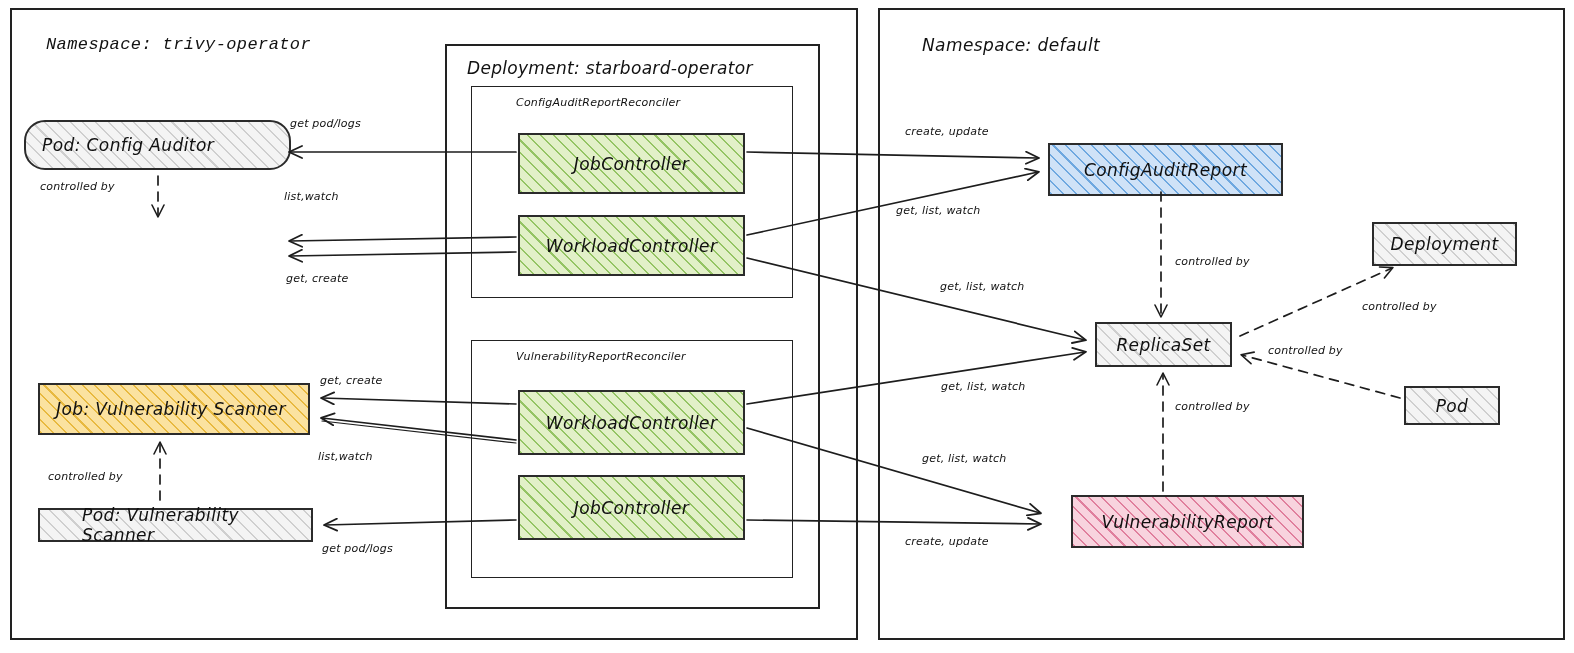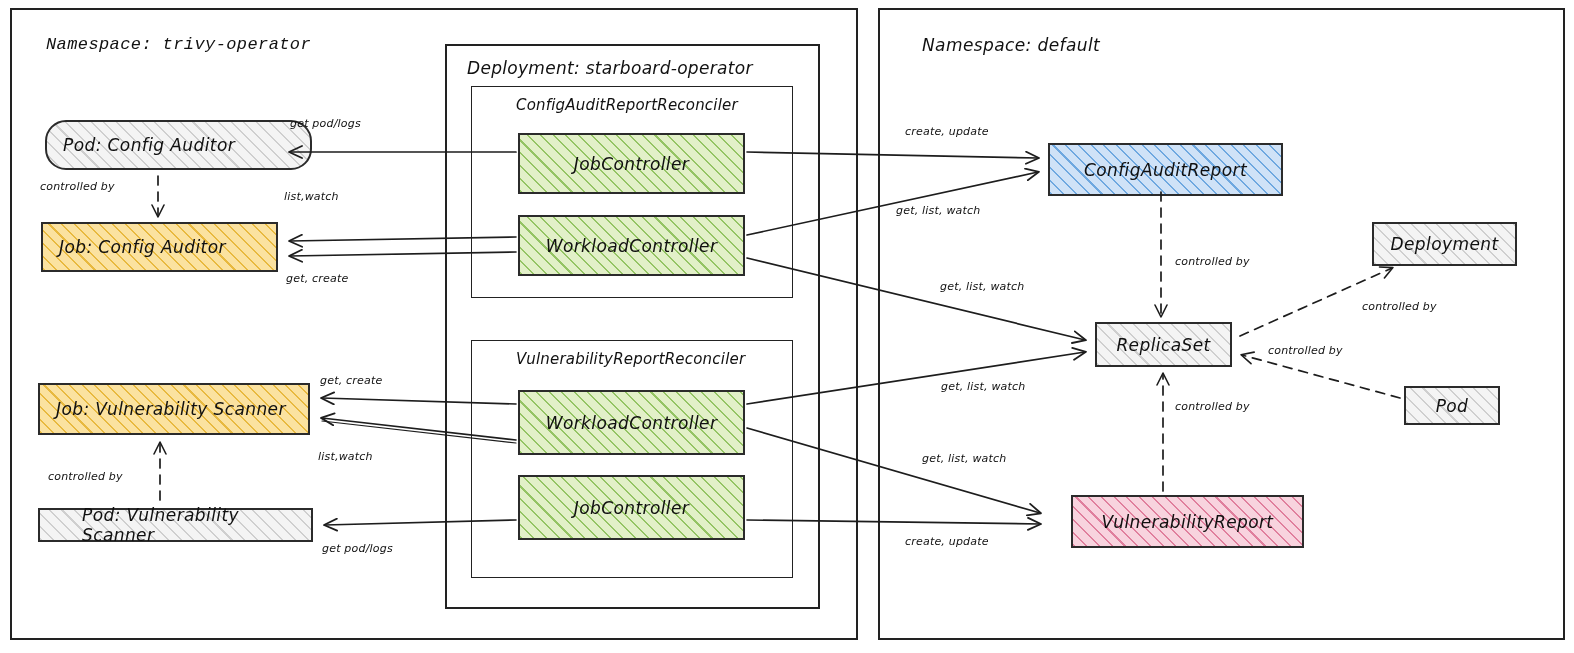--- a/index.html
+++ b/index.html
@@ -5,21 +5,21 @@
   html,body{margin:0;padding:0;background:#ffffff;}
   body{font-family:"DejaVu Sans",sans-serif;}
   #stage{position:relative;width:1574px;height:653px;background:#fff;overflow:hidden;}
   svg#canvas{position:absolute;left:0;top:0;width:1574px;height:653px;}
   .nslabel,.boxlabel,.edgelabel,.grouplabel{
     position:absolute;white-space:nowrap;color:#111;
     font-family:"DejaVu Sans",sans-serif;
     font-style:italic;
   }
   .nslabel{font-size:17px;letter-spacing:.4px;}
-  .grouplabel{font-size:15px;letter-spacing:.2px;}
+  .grouplabel{font-size:11px;letter-spacing:.2px;}
   .deplabel{font-size:17px;letter-spacing:.3px;}
   .edgelabel{font-size:11px;letter-spacing:.2px;}
   .nodebox{position:absolute;box-sizing:border-box;border:2px solid #2b2b2b;
            display:flex;align-items:center;}
   .nodebox .txt{position:relative;width:100%;text-align:center;font-size:17px;
                 font-style:italic;letter-spacing:.4px;color:#101010;z-index:2;}
   .nodebox.left .txt{text-align:left;padding-left:16px;}
   .hatch-grey{background-color:#f4f4f4;
      background-image:repeating-linear-gradient(45deg,#cfcfcf 0 1.5px,transparent 1.5px 9px);}
   .hatch-yellow{background-color:#fbe2a0;
@@ -51,27 +51,24 @@
   <div class="nslabel" style="left:46px;top:35px;font-family:Liberation Mono, monospace;">Namespace: trivy-operator</div>
 
   <div class="nslabel" style="left:922px;top:35px;">Namespace: default</div>
 
   <div class="nslabel deplabel" style="left:467px;top:58px;">Deployment: starboard-operator</div>
 
   <div class="grouplabel" style="left:516px;top:96px;">ConfigAuditReportReconciler</div>
 
   <div class="grouplabel" style="left:516px;top:350px;">VulnerabilityReportReconciler</div>
 
-  <div class="nodebox left hatch-grey" style="left:45px;top:120px;width:267px;height:50px;border-radius:21px;">
+  <div class="nodebox left hatch-grey" style="left:24px;top:120px;width:267px;height:50px;border-radius:21px;">
     <span class="txt">Pod: Config Auditor</span>
   </div>
 
-  <div class="nodebox left hatch-yellow" style="left:41px;top:222px;width:237px;height:50px;">
-    <span class="txt">Job: Config Auditor</span>
-  </div>
 
   <div class="nodebox left hatch-yellow" style="left:38px;top:383px;width:272px;height:52px;">
     <span class="txt">Job: Vulnerability Scanner</span>
   </div>
 
   <div class="nodebox left hatch-grey" style="left:38px;top:508px;width:275px;height:34px;padding-left:26px;">
     <span class="txt">Pod: Vulnerability Scanner</span>
   </div>
 
   <div class="nodebox hatch-green" style="left:518px;top:133px;width:227px;height:61px;">

